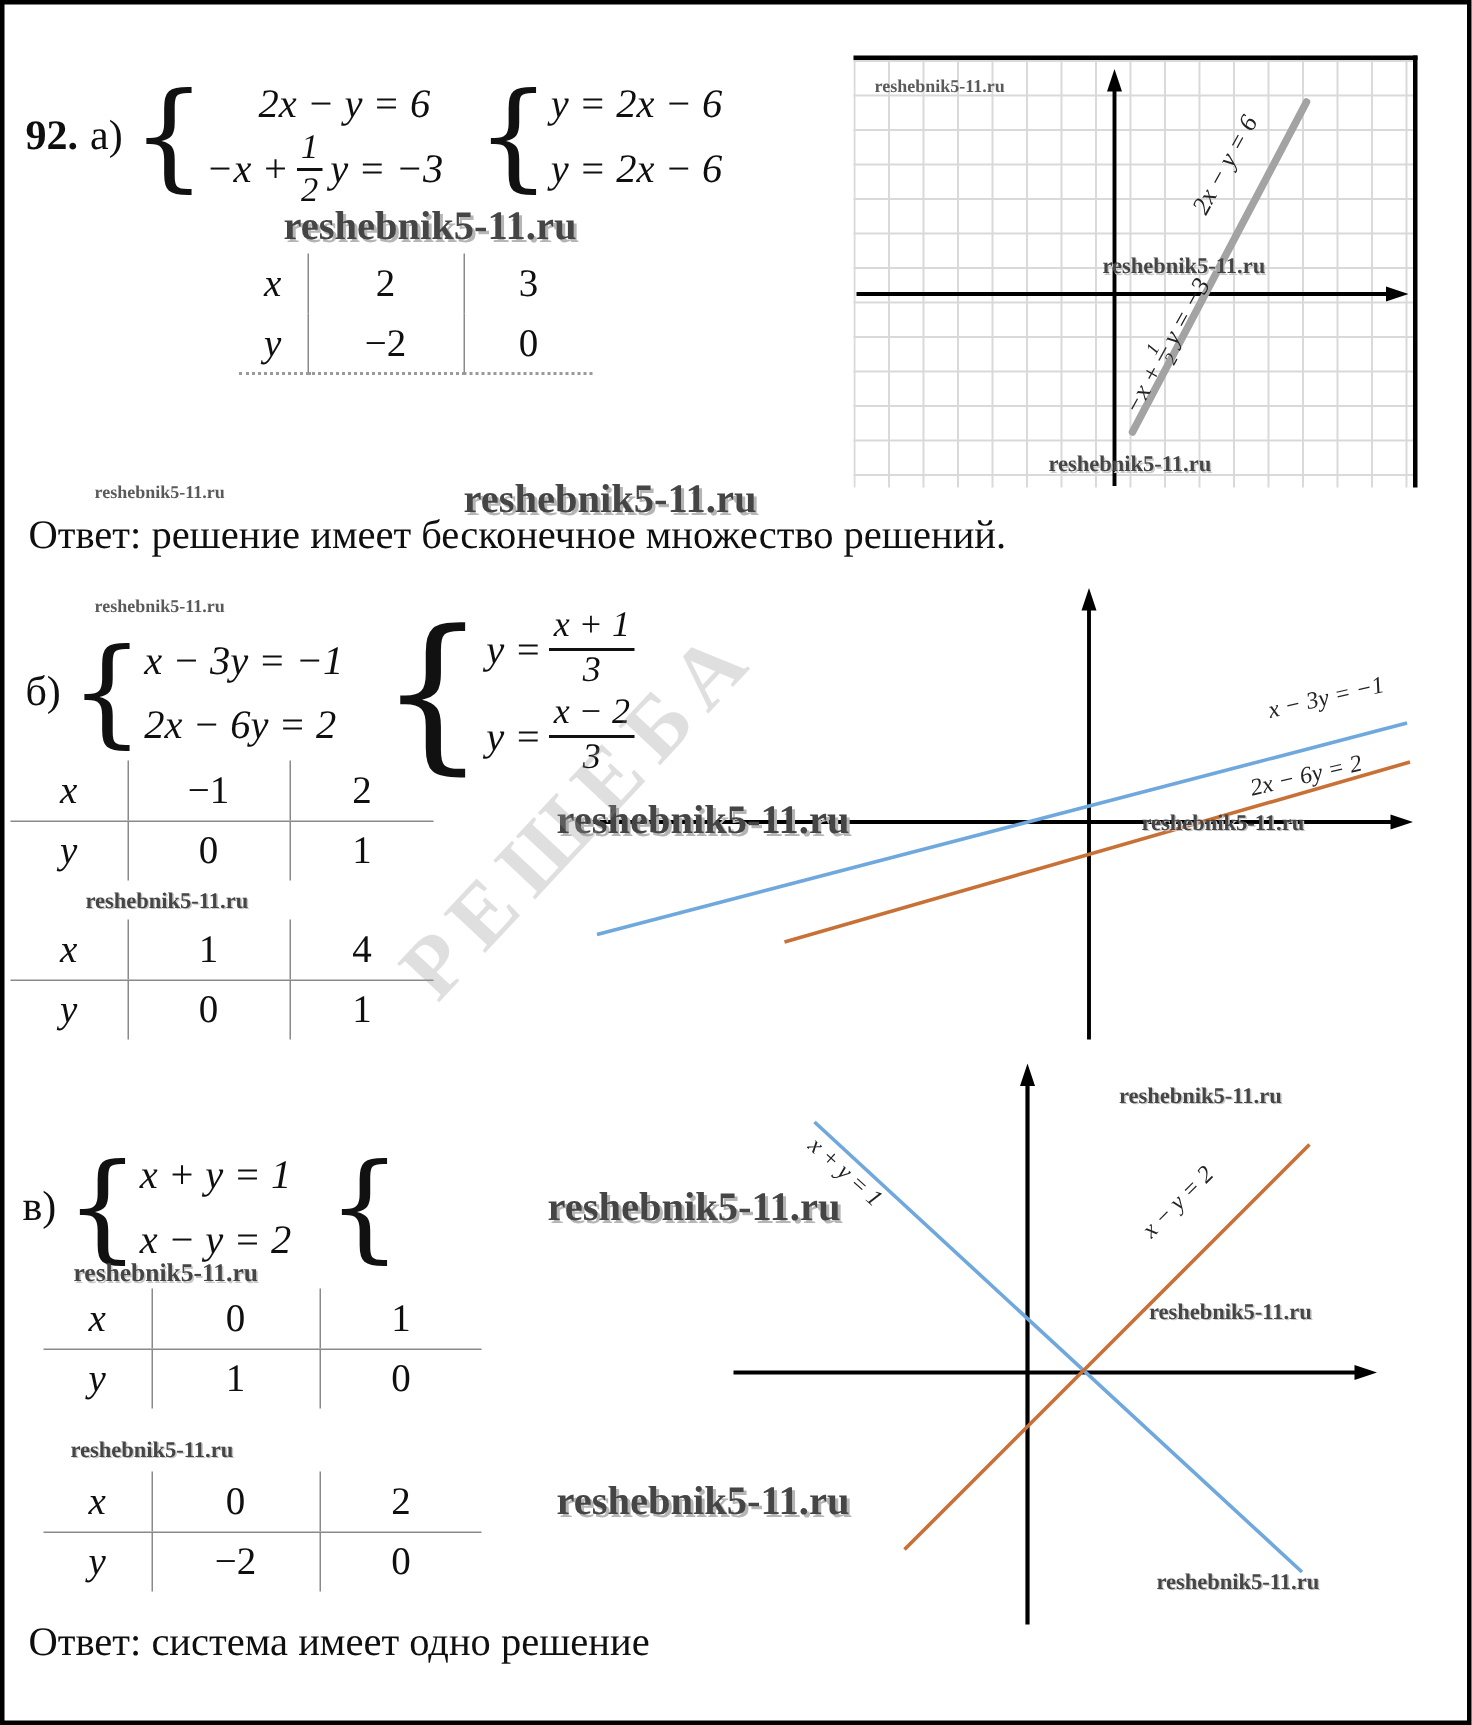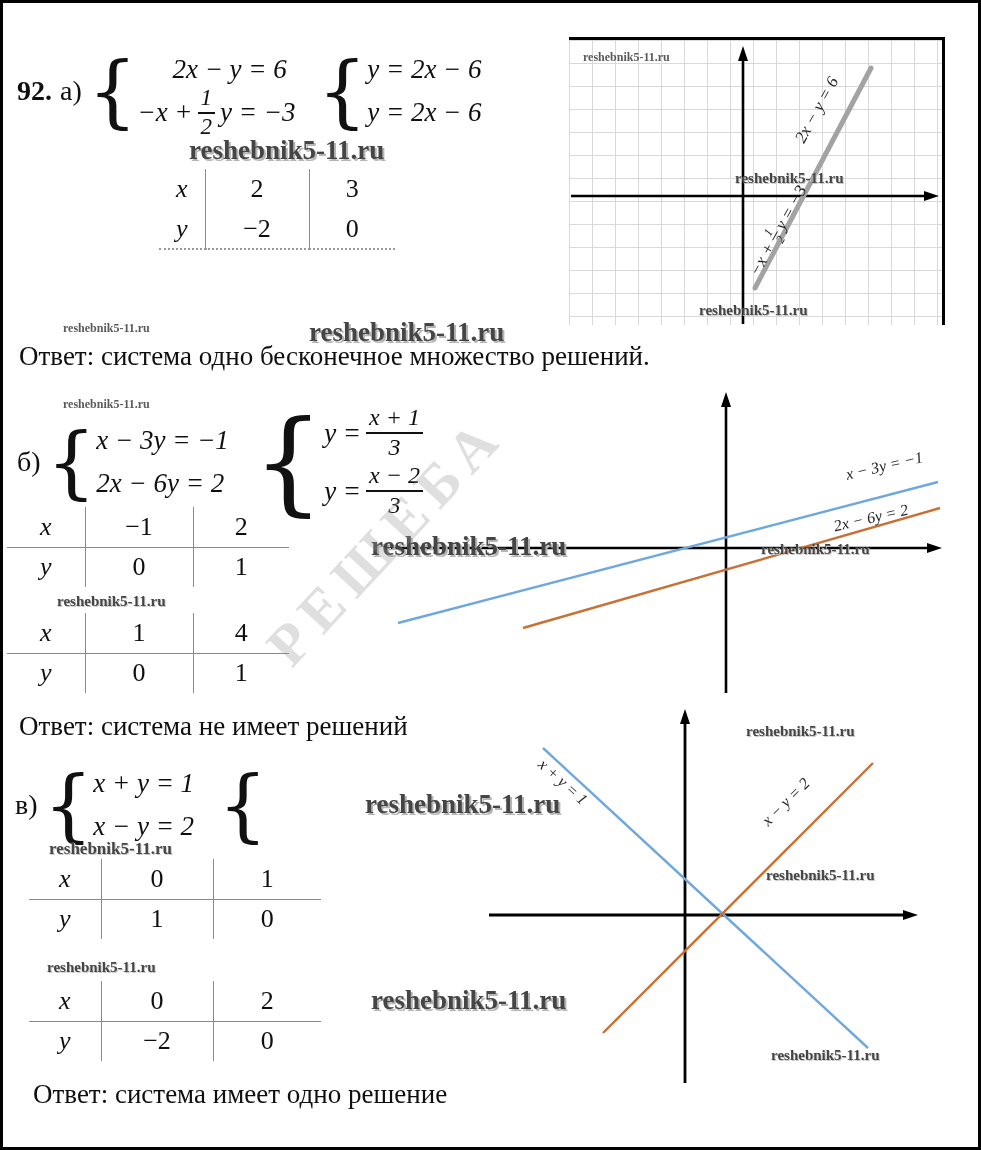--- a/index.html
+++ b/index.html
@@ -112,21 +112,21 @@
         <span class="den">2</span>
       </span>
       <span>y = −3</span>
     </div>
     <div class="wm med" style="left:166px;top:130px;">reshebnik5-11.ru</div>
     <div class="wm med" style="left:130px;top:262px;">reshebnik5-11.ru</div>
   </div>
 
   <div class="wm small" style="left:60px;top:318px;">reshebnik5-11.ru</div>
   <div class="wm big" style="left:306px;top:314px;">reshebnik5-11.ru</div>
-  <div class="answer" style="left:16px;top:338px;">Ответ: система одно бесконечное множество решений.</div>
+  <div class="answer" style="left:16px;top:338px;">Ответ: решение имеет бесконечное множество решений.</div>
 
   <div class="wm small" style="left:60px;top:394px;">reshebnik5-11.ru</div>
 
   <div class="sysrow" style="left:14px;top:398px;height:122px;">
     <span class="plabel">б)</span>
     <span class="brace h2">{</span>
     <div class="sys">
       <div class="math mathline">x − 3y = −1</div>
       <div class="math mathline">2x − 6y = 2</div>
     </div>
@@ -206,21 +206,20 @@
     </div>
     <div class="glabel" style="left:478px;top:124px;transform:rotate(-13deg);font-size:16px;">
       <span>2x − 6y = 2</span>
     </div>
     <div class="wm big" style="left:16px;top:146px;">reshebnik5-11.ru</div>
     <div class="wm med" style="left:406px;top:156px;">reshebnik5-11.ru</div>
   </div>
 
   <div class="wm diag" style="left:250px;top:630px;">РЕШЕБА</div>
 
-  <div class="answer" style="left:16px;top:708px;">Ответ: система не имеет решений</div>
 
   <div class="sysrow" style="left:12px;top:754px;height:96px;">
     <span class="plabel">в)</span>
     <span class="brace h2">{</span>
     <div class="sys">
       <div class="math mathline">x + y = 1</div>
       <div class="math mathline">x − y = 2</div>
     </div>
     <div style="width:24px;"></div>
     <span class="brace h2">{</span>
@@ -285,15 +284,15 @@
       <span>x + y = 1</span>
     </div>
     <div class="glabel" style="left:305px;top:94px;transform:rotate(-45deg);font-size:16px;">
       <span>x − y = 2</span>
     </div>
     <div class="wm med" style="left:295px;top:24px;">reshebnik5-11.ru</div>
     <div class="wm med" style="left:315px;top:168px;">reshebnik5-11.ru</div>
     <div class="wm med" style="left:320px;top:348px;">reshebnik5-11.ru</div>
   </div>
 
-  <div class="answer" style="left:30px;top:1076px;">Ответ: система имеет одно решение</div>
+  <div class="answer" style="left:16px;top:1076px;">Ответ: система имеет одно решение</div>
 
 </div>
 
 </body></html>

